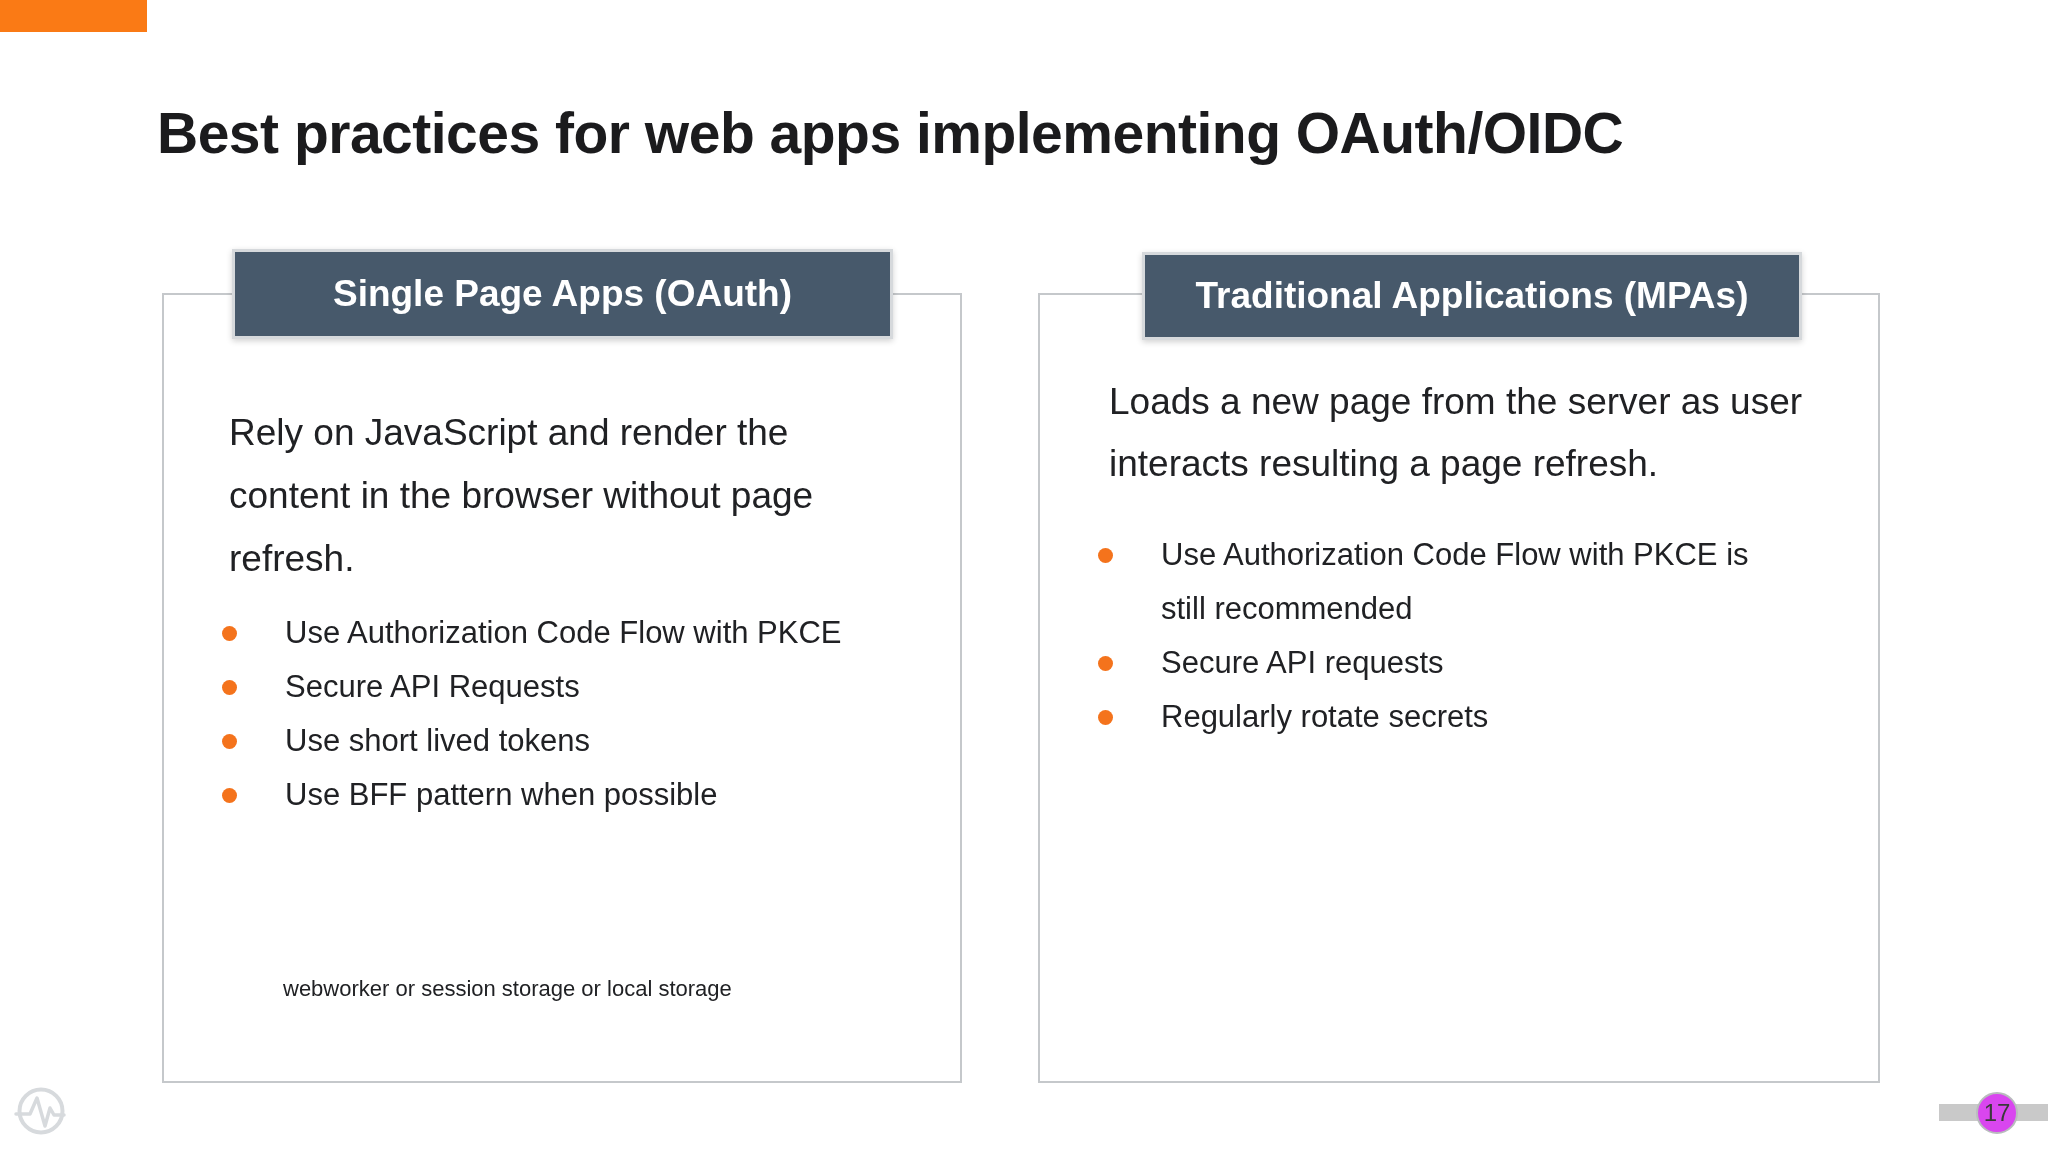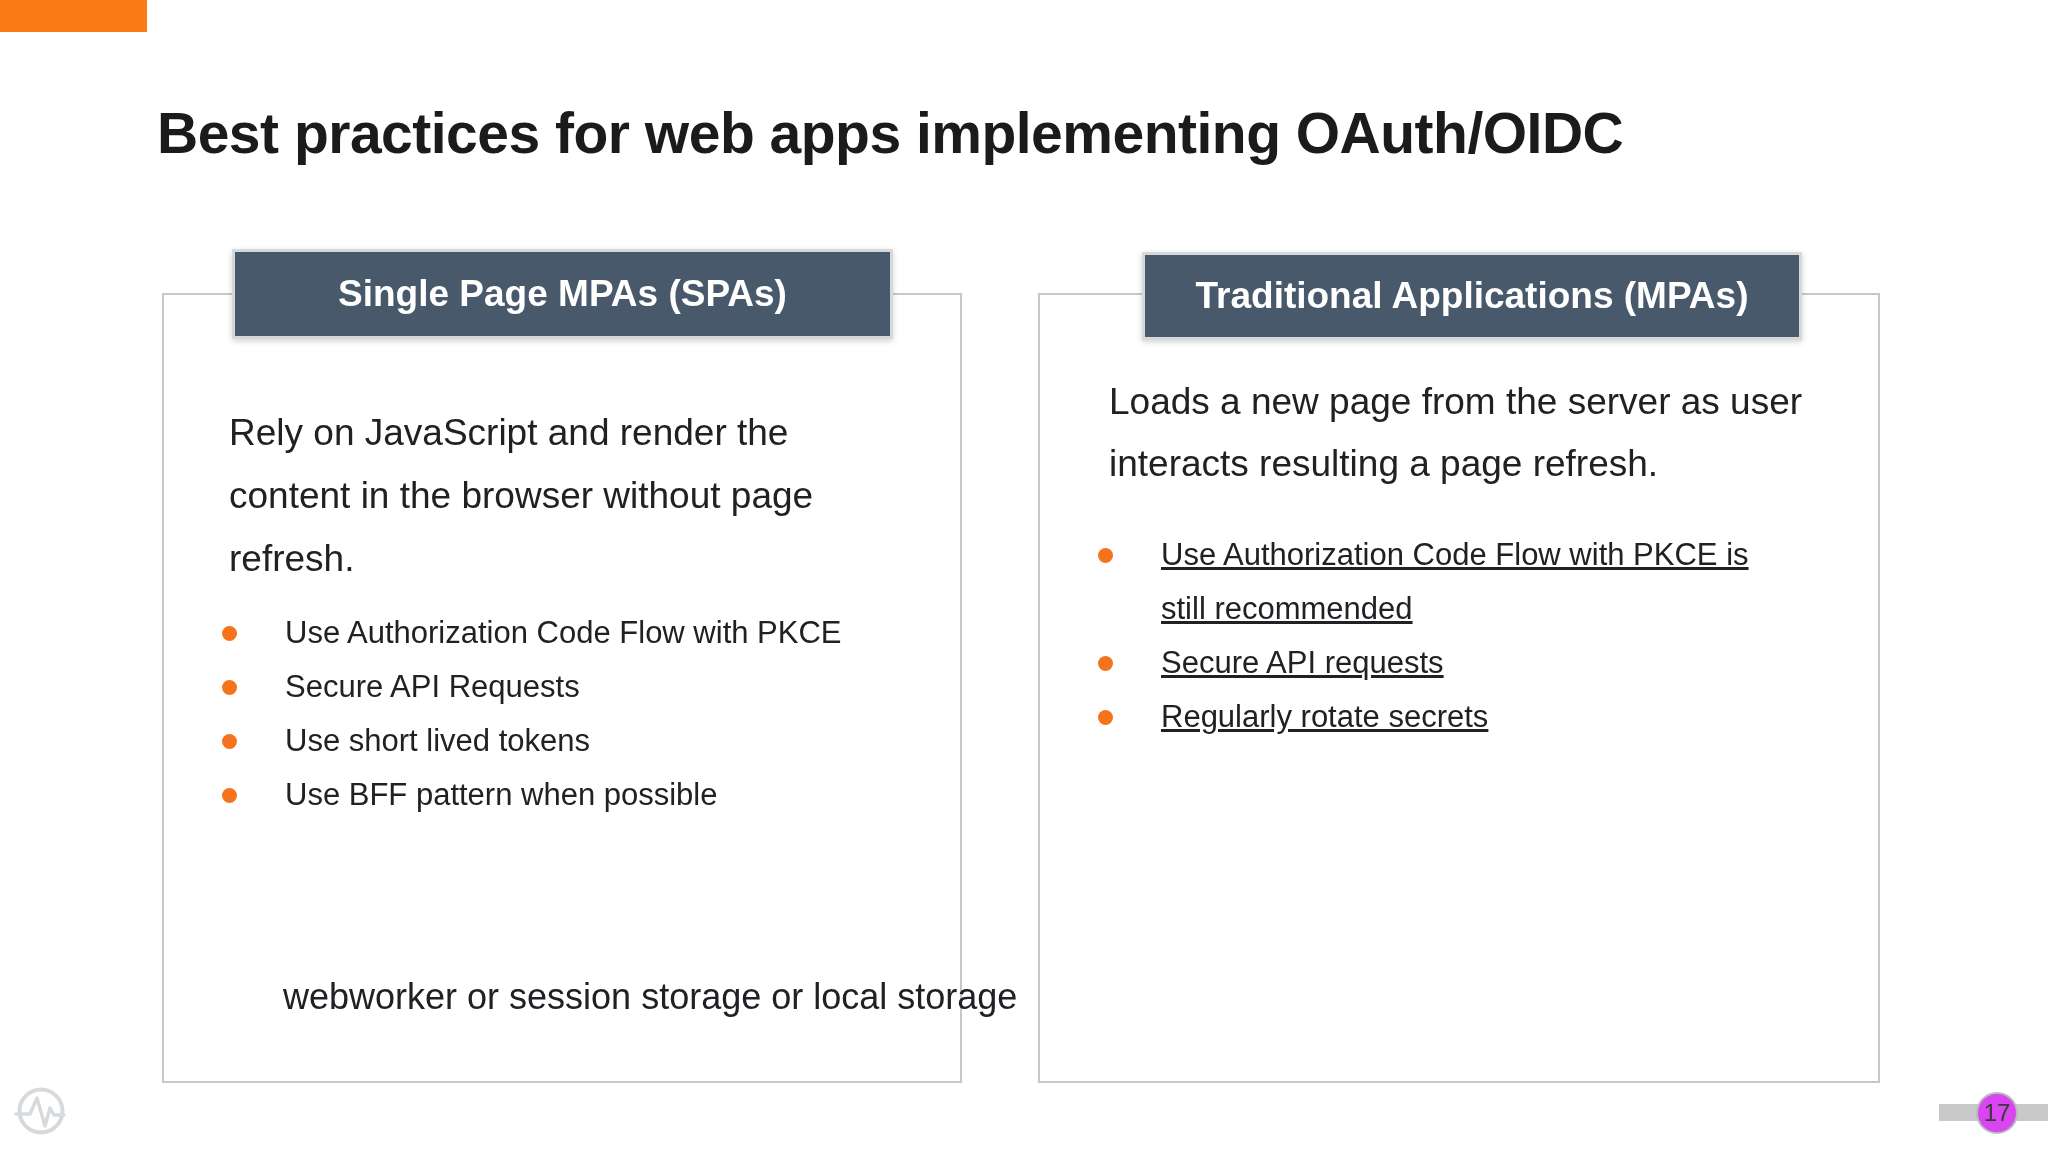--- a/index.html
+++ b/index.html
@@ -44,21 +44,21 @@
   .body-text {
     position: absolute;
     font-size: 37px; line-height: 62px; color: #202124; margin-left: 48px;
   }
   .body-text.spa { left: 181px; top: 401px; width: 680px; line-height: 63px; }
   .body-text.mpa { left: 1061px; top: 371px; width: 780px; }
   ul.bullets {
     position: absolute; margin: 0; padding: 0; list-style: none;
   }
   ul.bullets.spa { left: 222px; top: 606px; width: 680px; }
-  ul.bullets.mpa { left: 1098px; top: 528px; width: 700px; text-decoration: underline; }
+  ul.bullets.mpa { left: 1098px; top: 528px; width: 700px; }
   ul.bullets li {
     position: relative; padding-left: 63px;
     font-size: 31px; line-height: 54px; color: #202124;
   }
   ul.bullets li .dot {
     position: absolute; left: 0; top: 20px;
     width: 15px; height: 15px; border-radius: 50%;
     background: var(--bullet, #F4731C);
   }
   .choreo-link {
@@ -67,21 +67,21 @@
     text-decoration: underline; text-underline-offset: 5px;
     text-decoration-thickness: 2px;
     white-space: nowrap; cursor: pointer;
   }
   .token-note {
     position: absolute; left: 283px; top: 863px; width: 600px;
     font-size: 32px; line-height: 55px; color: #202124;
   }
   .storage-note {
     position: absolute; left: 283px; top: 976px;
-    font-size: 36px; color: #202124; white-space: nowrap;
+    font-size: 22px; color: #202124; white-space: nowrap;
   }
   .logo {
     position: absolute; left: 14px; top: 1085px;
     width: 52px; height: 52px;
   }
   .page-bar {
     position: absolute; left: 1939px; top: 1104px;
     width: 109px; height: 17px;
     background: var(--footer-gray, #C9C9C9);
   }
@@ -98,21 +98,21 @@
 <body>
 
 <div class="slide">
 
   <div class="accent-bar"></div>
 
   <div class="slide-title">Best practices for web apps implementing OAuth/OIDC</div>
 
   <div class="card spa"></div>
   <div class="card-header spa">
-    <span>Single Page MPAs (SPAs)</span>
+    <span>Single Page Apps (OAuth)</span>
   </div>
   <div class="body-text spa">Rely on JavaScript and render the content in the browser without page refresh.</div>
   <ul class="bullets spa">
     <li><span class="dot"></span><span>Use Authorization Code Flow with PKCE</span></li>
     <li><span class="dot"></span><span>Secure API Requests</span></li>
     <li><span class="dot"></span><span>Use short lived tokens</span></li>
     <li><span class="dot"></span><span>Use BFF pattern when possible</span></li>
   </ul>
   <div class="storage-note">webworker or  session storage or local storage</div>
 

